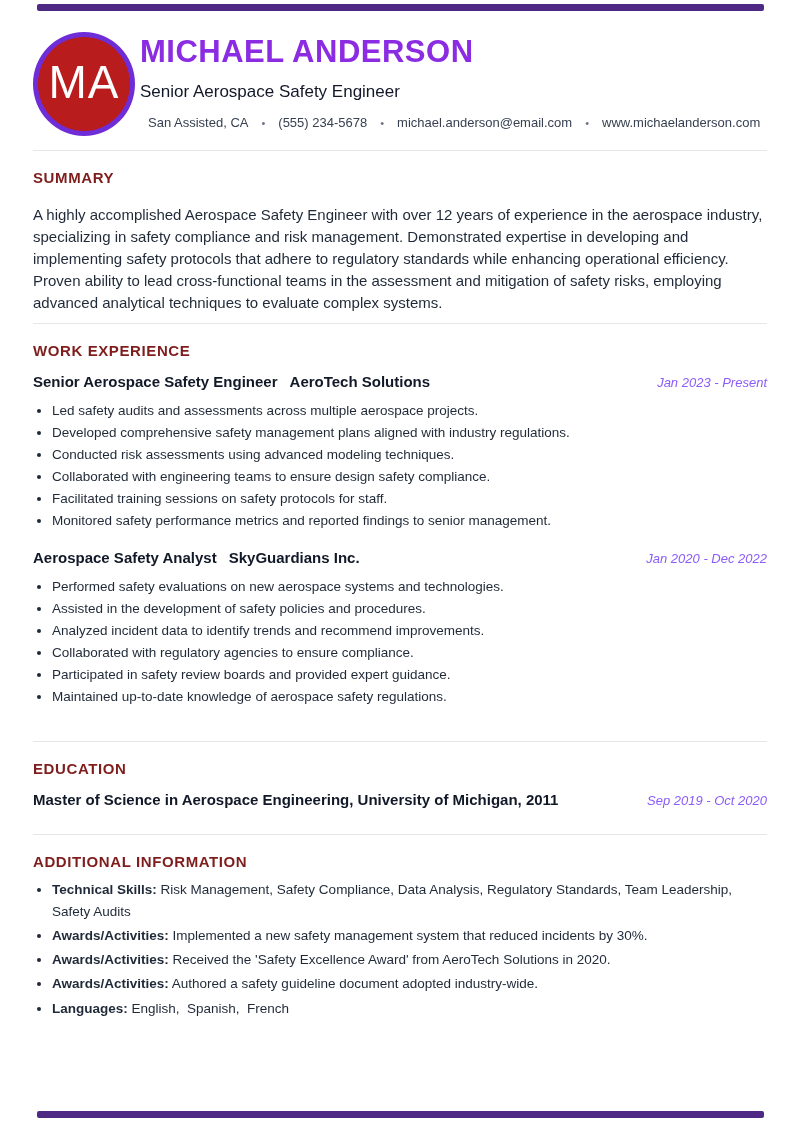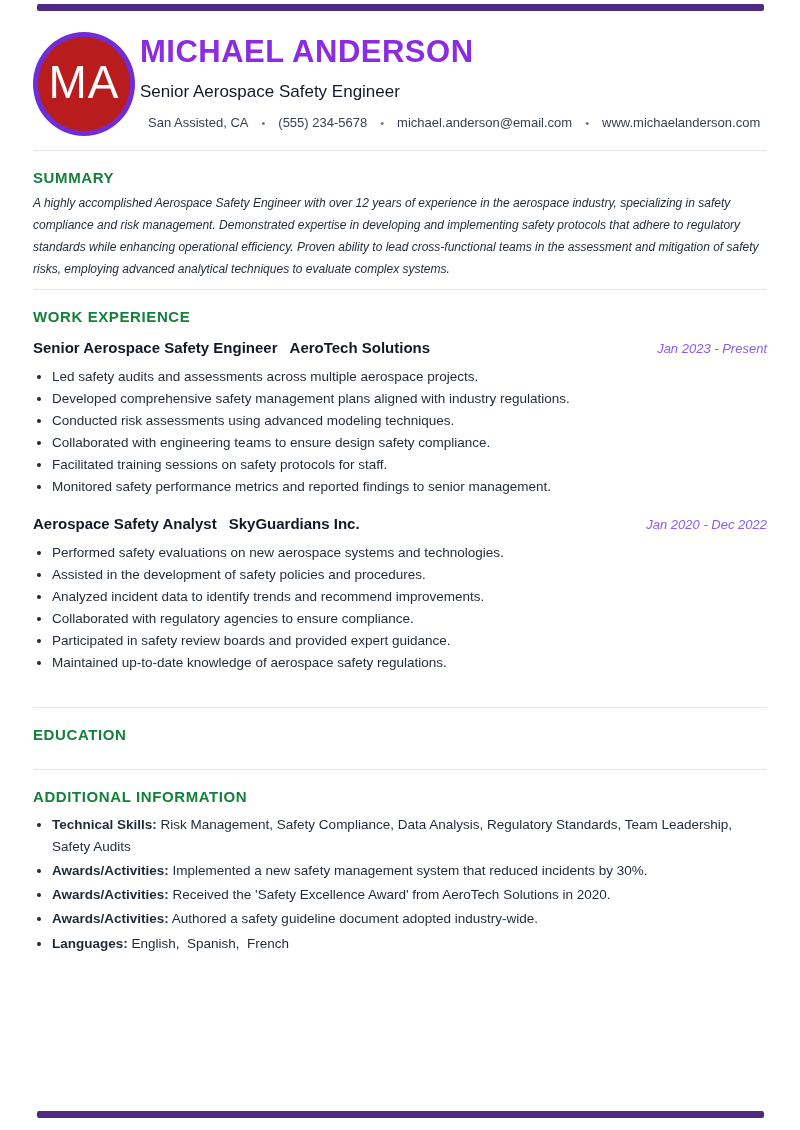--- a/index.html
+++ b/index.html
@@ -86,28 +86,27 @@
   .divider.d2 { margin-top: 9px; }
   .divider.d3 { margin-top: 33px; }
   .divider.d4 { margin-top: 26px; }
 
   .section { margin: 0 33px; }
   .section-heading {
     margin-top: 18px;
     font-size: 15px;
     font-weight: 800;
     letter-spacing: 0.6px;
-    color: #15803d;
+    color: #7f1d1d;
   }
   .summary-text {
-    margin-top: 6px;
-    font-size: 12px;
+    margin-top: 18px;
+    font-size: 15px;
     line-height: 22px;
     color: #1f2937;
-    font-style: italic;
   }
 
   .entry-header {
     display: flex;
     justify-content: space-between;
     align-items: baseline;
     margin-top: 14px;
     gap: 12px;
   }
   .entry-header.second { margin-top: 17px; }
@@ -209,20 +208,24 @@
       <li>Collaborated with regulatory agencies to ensure compliance.</li>
       <li>Participated in safety review boards and provided expert guidance.</li>
       <li>Maintained up-to-date knowledge of aerospace safety regulations.</li>
     </ul>
   </div>
 
   <div class="divider d3"></div>
 
   <div class="section">
     <div class="section-heading">EDUCATION</div>
+    <div class="entry-header">
+      <span class="entry-title">Master of Science in Aerospace Engineering, University of Michigan, 2011</span>
+      <span class="entry-dates">Sep 2019 - Oct 2020</span>
+    </div>
   </div>
 
   <div class="divider d4"></div>
 
   <div class="section">
     <div class="section-heading">ADDITIONAL INFORMATION</div>
     <ul class="bullets extra-space">
       <li><span class="bullet-label">Technical Skills:</span><span class="pre-space"> Risk Management, Safety Compliance, Data Analysis, Regulatory Standards, Team Leadership, Safety Audits</span></li>
       <li><span class="bullet-label">Awards/Activities:</span><span class="pre-space"> Implemented a new safety management system that reduced incidents by 30%.</span></li>
       <li><span class="bullet-label">Awards/Activities:</span><span class="pre-space"> Received the 'Safety Excellence Award' from AeroTech Solutions in 2020.</span></li>

